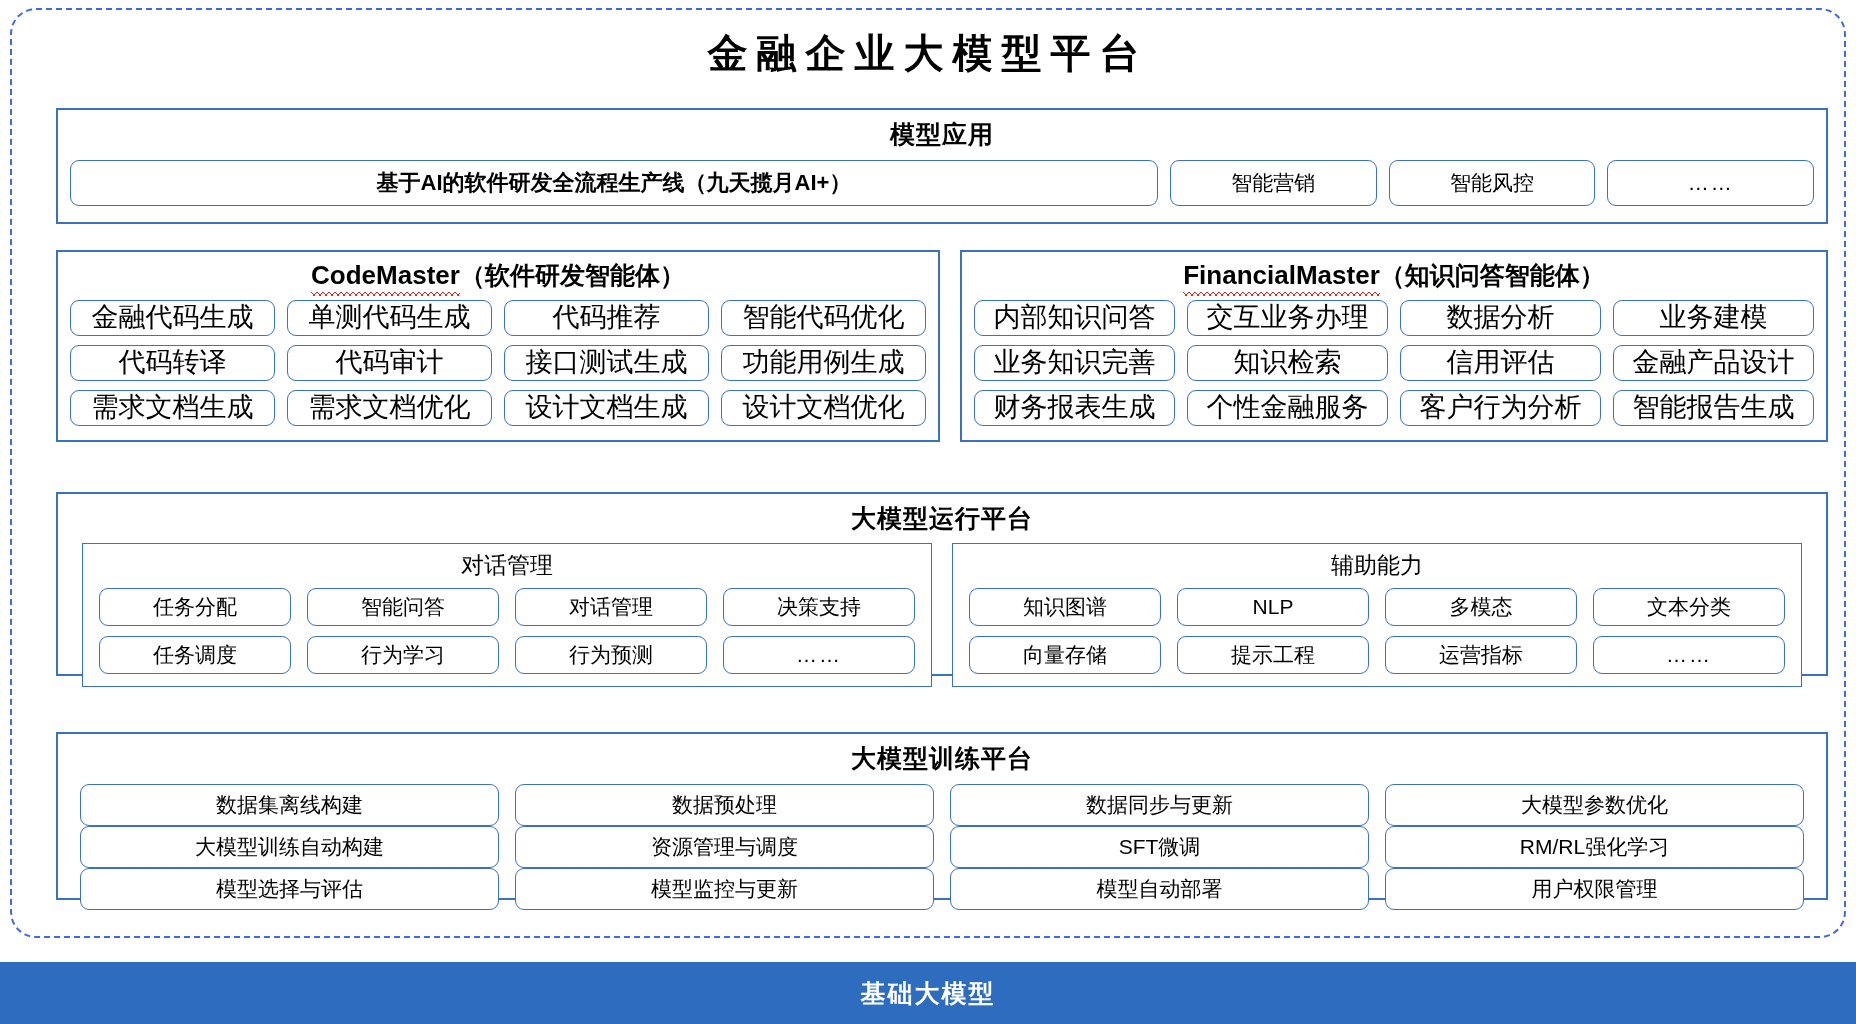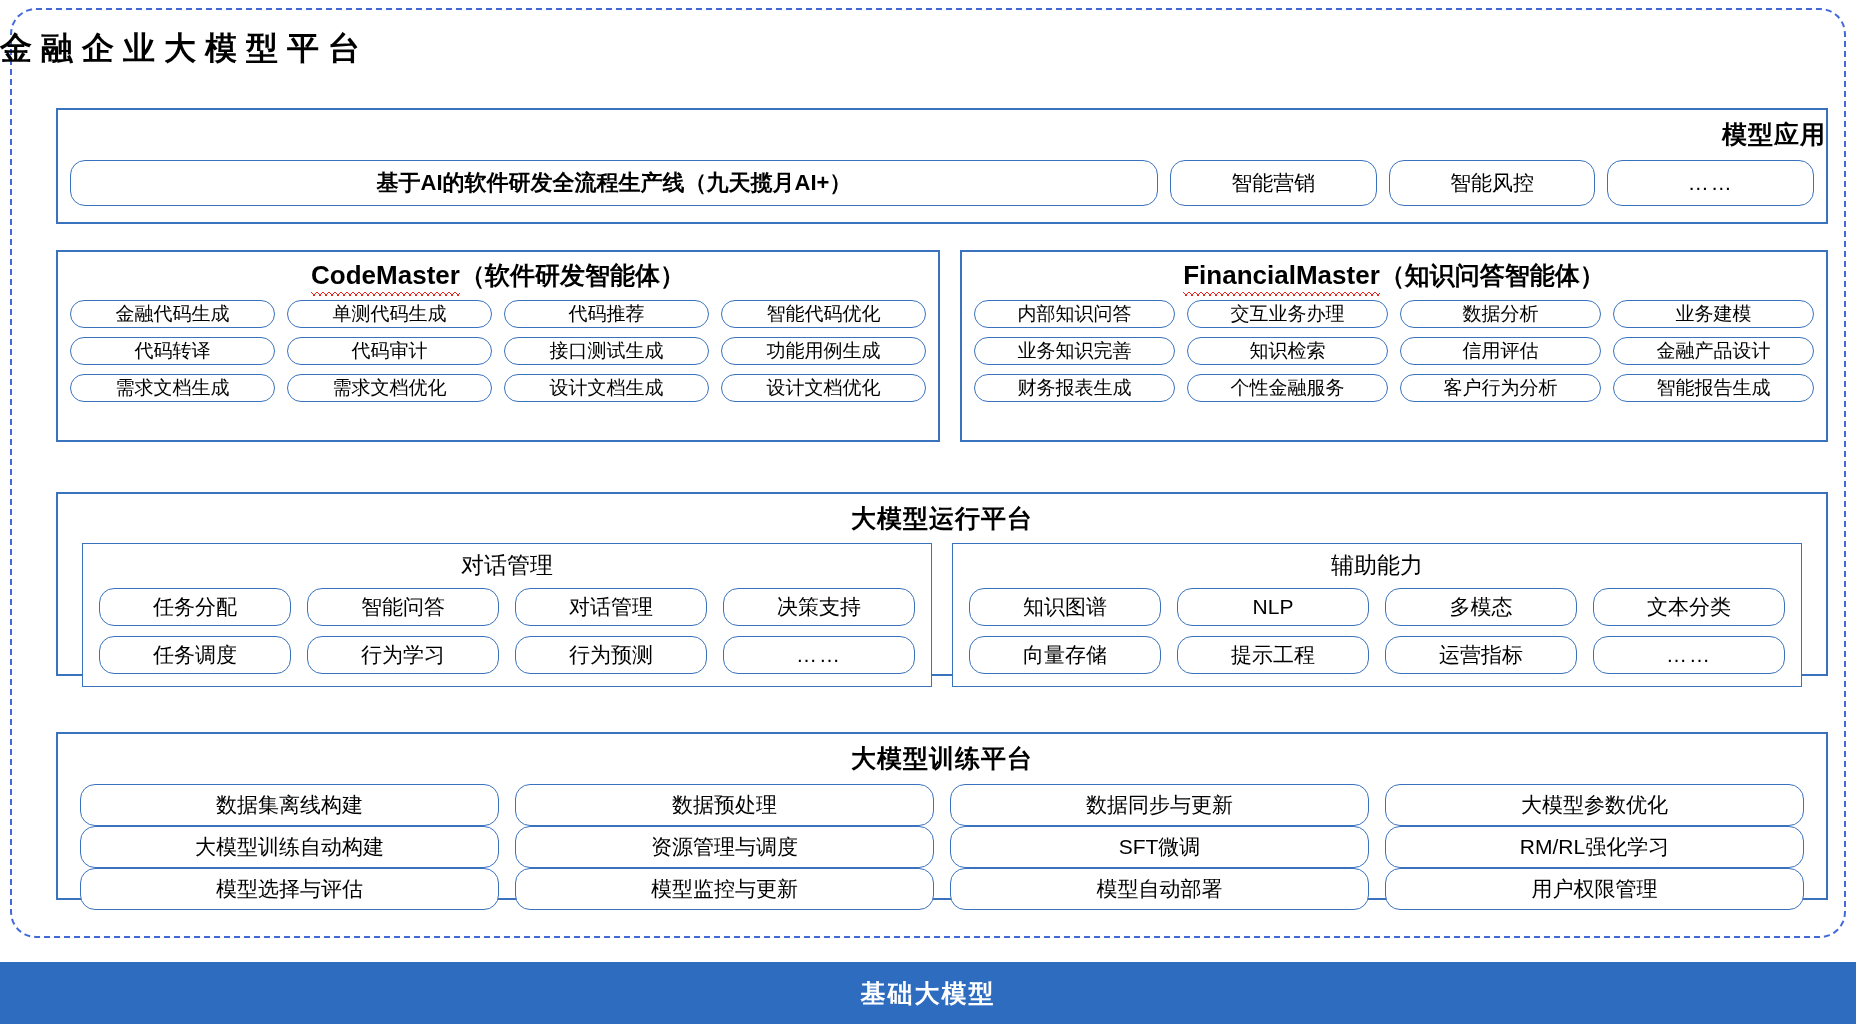--- a/index.html
+++ b/index.html
@@ -29,22 +29,23 @@
     border: 2px dashed #4169d8;
     border-radius: 26px;
   }
 
   
   .main-title {
     position: absolute;
     left: 0;
     top: 28px;
     width: 1856px;
+    text-align: center;
     font-family: "DejaVu Serif", "Liberation Serif", serif;
-    font-size: 32px;
+    font-size: 40px;
     font-weight: 700;
     letter-spacing: 9px;
     color: #000000;
     line-height: 1.25;
   }
 
   
   .section-box {
     position: absolute;
     border: 2px solid #3a72bd;
@@ -74,40 +75,40 @@
     background-image:
       linear-gradient(45deg, transparent 45%, #e8251c 45%, #e8251c 55%, transparent 55%),
       linear-gradient(-45deg, transparent 45%, #e8251c 45%, #e8251c 55%, transparent 55%);
     background-size: 6px 6px;
     background-repeat: repeat-x;
   }
 
   
   .chip {
     border: 1.6px solid #3a72bd;
-    border-radius: 15px;
+    border-radius: 9px;
     background: #ffffff;
     display: flex;
     align-items: center;
     justify-content: center;
     text-align: center;
     color: #000000;
     font-size: 21px;
     line-height: 1.1;
     padding: 0 4px;
     white-space: nowrap;
   }
 
   .chip.dots { letter-spacing: 2px; }
 
   
   #sec-app {
     left: 56px; top: 108px; width: 1772px; height: 116px;
   }
-  #sec-app .section-title { margin-top: 8px; font-size: 25px; text-align: right; }
+  #sec-app .section-title { margin-top: 8px; font-size: 25px; }
   #sec-app .app-row {
     display: flex;
     align-items: stretch;
     margin: 9px 12px 0 12px;
     gap: 12px;
     height: 46px;
   }
   #sec-app .chip-wide {
     flex: 0 0 1088px;
     font-weight: bold;
@@ -127,21 +128,21 @@
     white-space: nowrap;
   }
   .agent-head .latin { font-size: 26px; }
 
   .agent-grid {
     display: grid;
     grid-template-columns: repeat(4, 1fr);
     gap: 9px 12px;
     margin: 8px 12px 0 12px;
   }
-  .agent-grid .chip { height: 28px; font-size: 19px; }
+  .agent-grid .chip { height: 36px; font-size: 27px; }
 
   
   #sec-runtime { left: 56px; top: 492px; width: 1772px; height: 184px; }
   #sec-runtime > .section-title { margin-top: 8px; font-size: 25px; }
 
   .runtime-cols {
     display: flex;
     gap: 20px;
     margin: 8px 24px 0 24px;
   }

